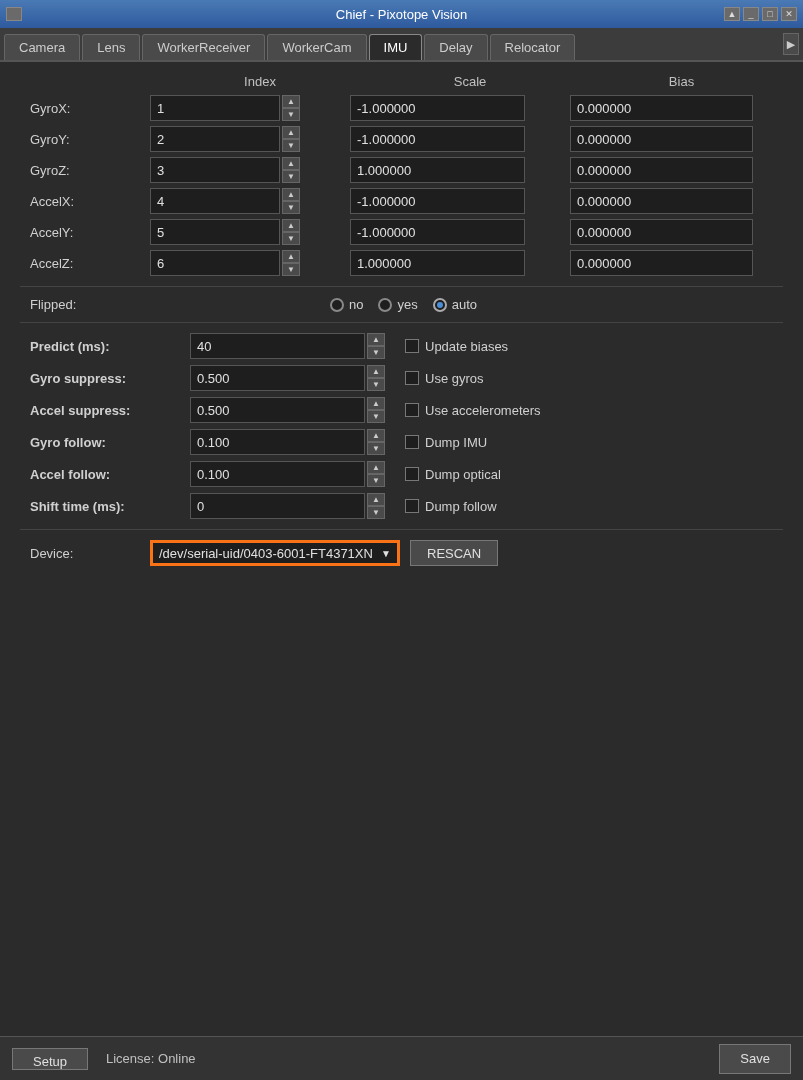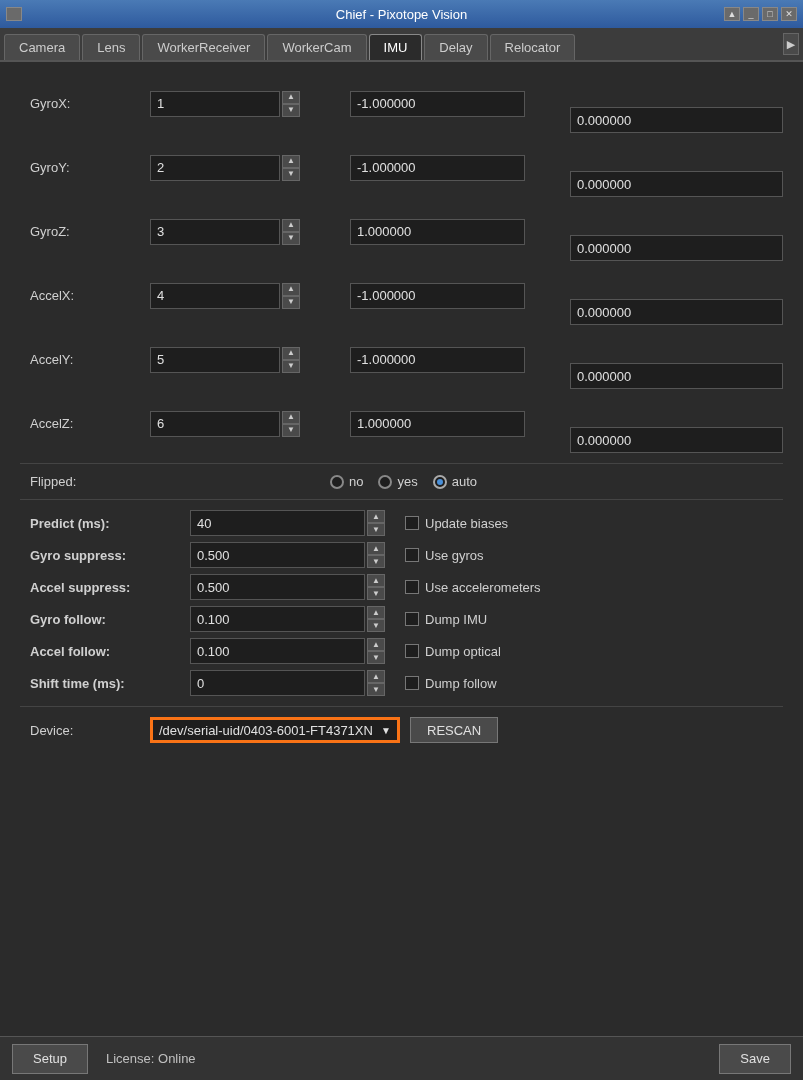--- a/index.html
+++ b/index.html
@@ -140,22 +140,21 @@
       font-size: 13px;
       height: 26px;
     }
     .index-input {
       width: 130px;
     }
     .scale-input {
       width: 175px;
     }
     .bias-input {
-      width: 213px;
-      margin-top: 33px;
+      width: 183px;
     }
     .spinner {
       display: flex;
       flex-direction: column;
       margin-left: 2px;
     }
     .spin-btn {
       width: 18px;
       height: 13px;
       background: #4a4a4a;
@@ -324,21 +323,21 @@
       align-items: center;
       padding: 0 12px;
     }
     .bottom-btn {
       background: #4a4a4a;
       border: 1px solid #777;
       color: #e0e0e0;
       padding: 5px 20px;
       font-size: 13px;
       cursor: pointer;
-      height: 30px;
+      height: 22px;
     }
     .license-text {
       margin-left: 18px;
       color: #c0c0c0;
       font-size: 13px;
     }
     .save-btn {
       margin-left: auto;
       background: #4a4a4a;
       border: 1px solid #777;
@@ -369,20 +368,26 @@
   <div class="tab">WorkerReceiver</div>
   <div class="tab">WorkerCam</div>
   <div class="tab active">IMU</div>
   <div class="tab">Delay</div>
   <div class="tab">Relocator</div>
   <div class="tab-arrow">▶</div>
 </div>
 
 <div class="main-content">
 
+  <div class="header-row">
+    <div></div>
+    <div class="header-label">Index</div>
+    <div class="header-label">Scale</div>
+    <div class="header-label">Bias</div>
+  </div>
 
   <div id="sensor-rows">
       <div class="sensor-row">
     <span class="row-label">GyroX:</span>
     <div class="index-cell">
       <input class="input-field index-input" type="text" value="1" style="">
       <div class="spinner">
         <div class="spin-btn">▲</div>
         <div class="spin-btn">▼</div>
       </div>

